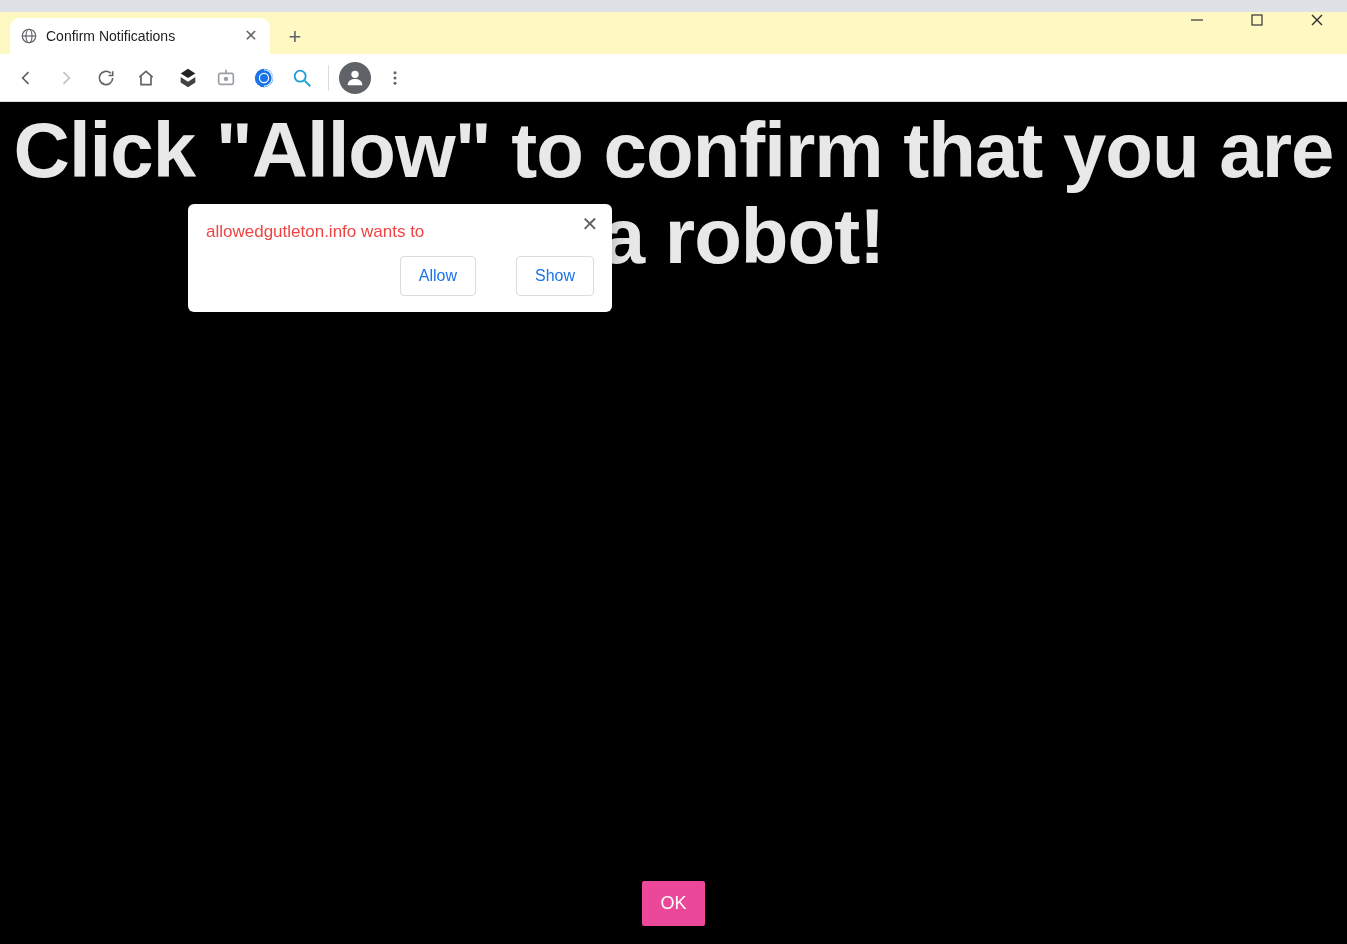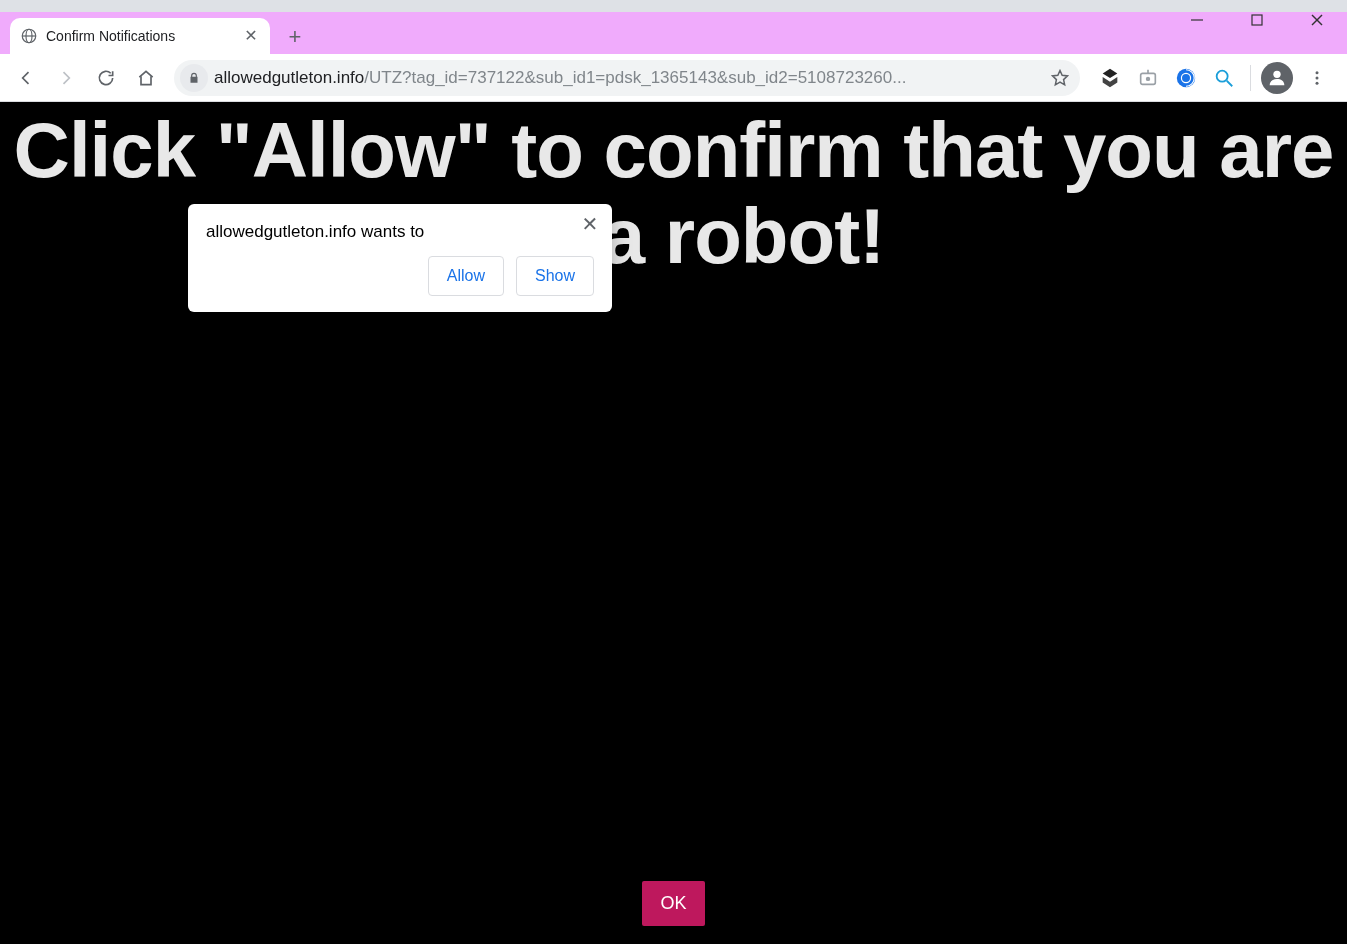--- a/index.html
+++ b/index.html
@@ -6,21 +6,21 @@
     body { font-family: Arial, sans-serif; width: 1347px; height: 944px; overflow: hidden; background: #fff; }
     
     
     .window { width: 100%; height: 100%; display: flex; flex-direction: column; background: #dee1e6; }
     .titlebar { height: 12px; background: #dee1e6; }
     .window-controls { position: absolute; top: 0; right: 0; display: flex; height: 40px; z-index: 100; }
     .win-btn { width: 60px; display: flex; align-items: center; justify-content: center; cursor: pointer; font-size: 16px; color: #333; }
     .win-btn svg { width: 14px; height: 14px; }
     
     
-    .tabstrip { height: 42px; display: flex; align-items: flex-end; padding-left: 10px; background: #f0abfc; position: relative; }
+    .tabstrip { height: 42px; display: flex; align-items: flex-end; padding-left: 10px; background: #fef9c3; position: relative; }
     .tab { background: #fff; height: 36px; min-width: 260px; max-width: 300px; border-radius: 10px 10px 0 0; display: flex; align-items: center; padding: 0 10px; gap: 8px; position: relative; }
     .tab .favicon { width: 18px; height: 18px; display: flex; align-items: center; justify-content: center; }
     .tab .favicon svg { width: 18px; height: 18px; color: #5f6368; }
     .tab .title { flex: 1; font-size: 14px; color: #202124; white-space: nowrap; overflow: hidden; text-overflow: ellipsis; }
     .tab .tab-close { width: 18px; height: 18px; border-radius: 50%; display: flex; align-items: center; justify-content: center; font-size: 16px; color: #5f6368; line-height: 1; }
     .new-tab { width: 34px; height: 34px; display: flex; align-items: center; justify-content: center; font-size: 22px; color: #5f6368; border-radius: 50%; margin-left: 8px; }
     
     
     .toolbar { height: 48px; background: #fff; display: flex; align-items: center; padding: 0 8px; gap: 4px; border-bottom: 1px solid #dadce0; }
     .nav-btn { width: 36px; height: 36px; display: flex; align-items: center; justify-content: center; border-radius: 50%; color: #5f6368; }
@@ -44,33 +44,33 @@
     .profile svg { width: 22px; height: 22px; }
     .menu-dots { width: 36px; height: 36px; display: flex; align-items: center; justify-content: center; color: #5f6368; }
     .menu-dots svg { width: 18px; height: 18px; }
     
     
     .content { flex: 1; background: #000; position: relative; overflow: hidden; }
     .headline { color: #e8e8e8; font-weight: 900; font-size: 78px; line-height: 1.1; text-align: center; padding: 6px 8px 0 8px; letter-spacing: -1px; }
     
     
     .perm-prompt { position: absolute; left: 188px; top: 102px; width: 424px; background: #fff; border-radius: 6px; box-shadow: 0 4px 20px rgba(0,0,0,0.25); padding: 18px 18px 16px 18px; z-index: 50; }
-    .perm-prompt .prompt-head { font-size: 17px; color: #000000; margin-bottom: 14px; padding-right: 20px; }
+    .perm-prompt .prompt-head { font-size: 17px; color: #ef4444; margin-bottom: 14px; padding-right: 20px; }
     .perm-prompt .prompt-close { position: absolute; top: 8px; right: 10px; font-size: 20px; color: #5f6368; width: 24px; height: 24px; display: flex; align-items: center; justify-content: center; line-height: 1; }
     .perm-row { display: flex; align-items: center; gap: 14px; padding: 4px 0 20px 6px; }
     .bell-icon svg { width: 22px; height: 22px; color: #5f6368; }
     .perm-label { font-size: 16px; color: #3c4043; }
     .perm-actions { display: flex; justify-content: flex-end; gap: 12px; }
-    .perm-btn { border: 1px solid #dadce0; background: #fff; color: #1a73e8; font-size: 16px; padding: 10px 18px; border-radius: 4px; cursor: pointer; }
+    .perm-btn { border: 1px solid #dadce0; background: #fff; color: #1a73e8; font-size: 16px; padding: 10px 18px; border-radius: 4px; cursor: pointer; margin-left: 28px; }
     
     
     .footer-bar { position: absolute; left: 0; right: 0; bottom: 18px; display: flex; align-items: center; justify-content: center; gap: 24px; padding: 0 40px; }
     .footer-text { color: #fff; font-size: 20px; font-weight: 600; text-align: center; max-width: 780px; line-height: 1.45; }
     .footer-text a { color: #1a3fff; text-decoration: none; }
-    .ok-btn { background: #be185d; color: #fff; border: none; font-size: 18px; font-weight: 500; padding: 12px 18px; border-radius: 2px; cursor: pointer; }
+    .ok-btn { background: #ec4899; color: #fff; border: none; font-size: 18px; font-weight: 500; padding: 12px 18px; border-radius: 2px; cursor: pointer; }
   </style>
 </head>
 <body>
 
 <div class="window">
 
   <div class="window-controls">
     <div class="win-btn">
       <svg viewBox="0 0 14 14">
           <line x1="1" y1="7" x2="13" y2="7" stroke="currentColor" stroke-width="1.2"></line>
@@ -123,36 +123,20 @@
           <path d="M20 4 L20 9 L15 9"></path>
         </svg>
     </div>
     <div class="nav-btn">
       <svg viewBox="0 0 24 24" fill="none" stroke="currentColor" stroke-width="2">
           <path d="M4 11 L12 4 L20 11"></path>
           <path d="M6 10 V20 H18 V10"></path>
         </svg>
     </div>
 
-    <div class="omnibox">
-      <span class="lock-chip">
-        <svg viewBox="0 0 24 24" fill="currentColor">
-            <path d="M7 10V8a5 5 0 0 1 10 0v2h1v10H6V10h1zm2 0h6V8a3 3 0 0 0-6 0v2z"></path>
-          </svg>
-      </span>
-      <span class="url">
-        <span class="host">allowedgutleton.info</span>
-          <span class="path">/UTZ?tag_id=737122&amp;sub_id1=pdsk_1365143&amp;sub_id2=5108723260...</span>
-      </span>
-      <span class="star-icon">
-        <svg viewBox="0 0 24 24" fill="none" stroke="currentColor" stroke-width="1.8">
-            <path d="M12 3 L14.6 8.8 L21 9.5 L16.3 13.9 L17.6 20.2 L12 17 L6.4 20.2 L7.7 13.9 L3 9.5 L9.4 8.8 Z"></path>
-          </svg>
-      </span>
-    </div>
 
     <div class="ext-area">
       <div class="ext-icon">
         <svg viewBox="0 0 24 24">
             <g fill="#222">
               <path d="M12 2 L20 7 L12 12 L4 7 Z"></path>
               <path d="M4 11 L12 16 L20 11 L20 17 L12 22 L4 17 Z" opacity="0.85"></path>
             </g>
           </svg>
       </div>

